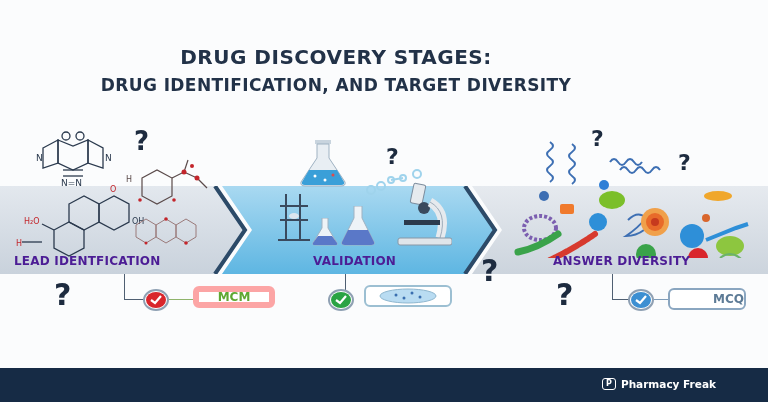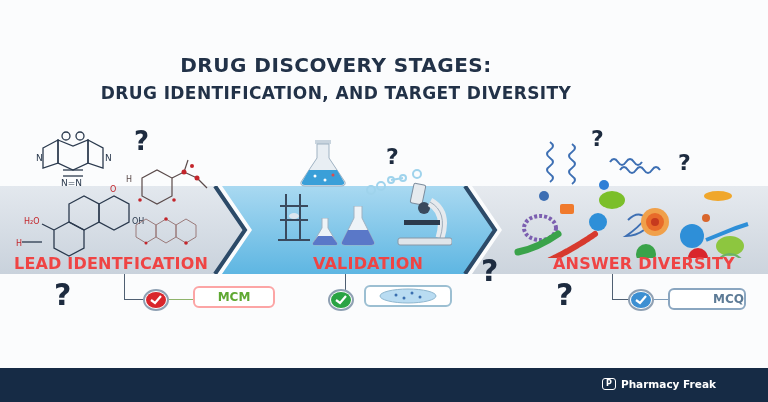--- a/index.html
+++ b/index.html
@@ -1,28 +1,28 @@
 <!DOCTYPE html>
 <html><head>
 <meta charset="utf-8">
 <style>
   * { margin:0; padding:0; box-sizing:border-box; }
   html, body { width:768px; height:402px; overflow:hidden; background:#fbfcfd; }
   body { position:relative; font-family:"Liberation Sans", "DejaVu Sans", sans-serif; color:#1f2f45; }
 
-  .title-block { position:absolute; left:0; top:52px; width:672px; text-align:center; }
+  .title-block { position:absolute; left:0; top:44px; width:672px; text-align:center; }
   .title-line1 { font-family:"DejaVu Sans", sans-serif; font-weight:bold; font-size:20px; letter-spacing:0.5px; color:#223248; line-height:26px; }
   .title-line2 { font-family:"DejaVu Sans", sans-serif; font-weight:bold; font-size:17px; letter-spacing:0.4px; color:#223248; line-height:22px; margin-top:4px; }
   .title-line3 { font-family:"DejaVu Sans", sans-serif; font-weight:bold; font-size:17px; letter-spacing:0.4px; color:#223248; line-height:22px; }
 
   
   .band { position:absolute; left:0; top:186px; width:768px; height:88px; }
   .band svg { position:absolute; left:0; top:0; }
 
-  .stage-label { position:absolute; font-family:"DejaVu Sans", sans-serif; font-weight:bold; font-size:16px; color:#ef4444; letter-spacing:0.2px; }
+  .stage-label { position:absolute; font-family:"DejaVu Sans", sans-serif; font-weight:bold; font-size:12px; color:#4c1d95; letter-spacing:0.2px; }
 
   .qmark { position:absolute; font-family:"DejaVu Sans", sans-serif; font-weight:bold; color:#1d2b3f; line-height:1; }
 
   .illus { position:absolute; }
 
   
   .connector { position:absolute; border-left:1.5px solid #4f5f72; border-bottom:1.5px solid #4f5f72; }
   .check-badge { position:absolute; width:26px; height:22px; border-radius:50%; background:#fff; border:2px solid #8fa0b3; display:flex; align-items:center; justify-content:center; }
   .check-inner { width:20px; height:16px; border-radius:50%; display:flex; align-items:center; justify-content:center; }
   .answer-pill { position:absolute; height:22px; border-radius:6px; background:#fff; display:flex; align-items:center; justify-content:center; font-family:"DejaVu Sans", sans-serif; font-weight:bold; font-size:12px; }
@@ -216,21 +216,21 @@
 
 <div class="connector" style="left:124px;top:274px;width:20px;height:26px"></div>
 <div class="check-badge" style="left:143px;top:289px">
   <div class="check-inner" style="background:#d9262c">
     <svg width="12" height="10" viewBox="0 0 12 10">
         <path d="M1 5 L5 8 L11 1" fill="none" stroke="#fff" stroke-width="2.2"></path>
       </svg>
   </div>
 </div>
 <div style="position:absolute;left:169px;top:299px;width:24px;border-top:1.5px solid #8fb46b"></div>
-<div class="answer-pill" style="left:193px;top:286px;width:82px;border:2px solid #fca5a5;color:#5fa832">MCM</div>
+<div class="answer-pill" style="left:193px;top:286px;width:82px;border:6px solid #fca5a5;color:#5fa832">MCM</div>
 
 <div class="connector" style="left:345px;top:274px;width:0px;height:18px;border-bottom:none"></div>
 <div class="check-badge" style="left:328px;top:289px">
   <div class="check-inner" style="background:#2aa344">
     <svg width="12" height="10" viewBox="0 0 12 10">
         <path d="M1 5 L5 8 L11 1" fill="none" stroke="#fff" stroke-width="2.2"></path>
       </svg>
   </div>
 </div>
 <div class="answer-pill" style="left:364px;top:285px;width:88px;border:2px solid #9cbfd2">

